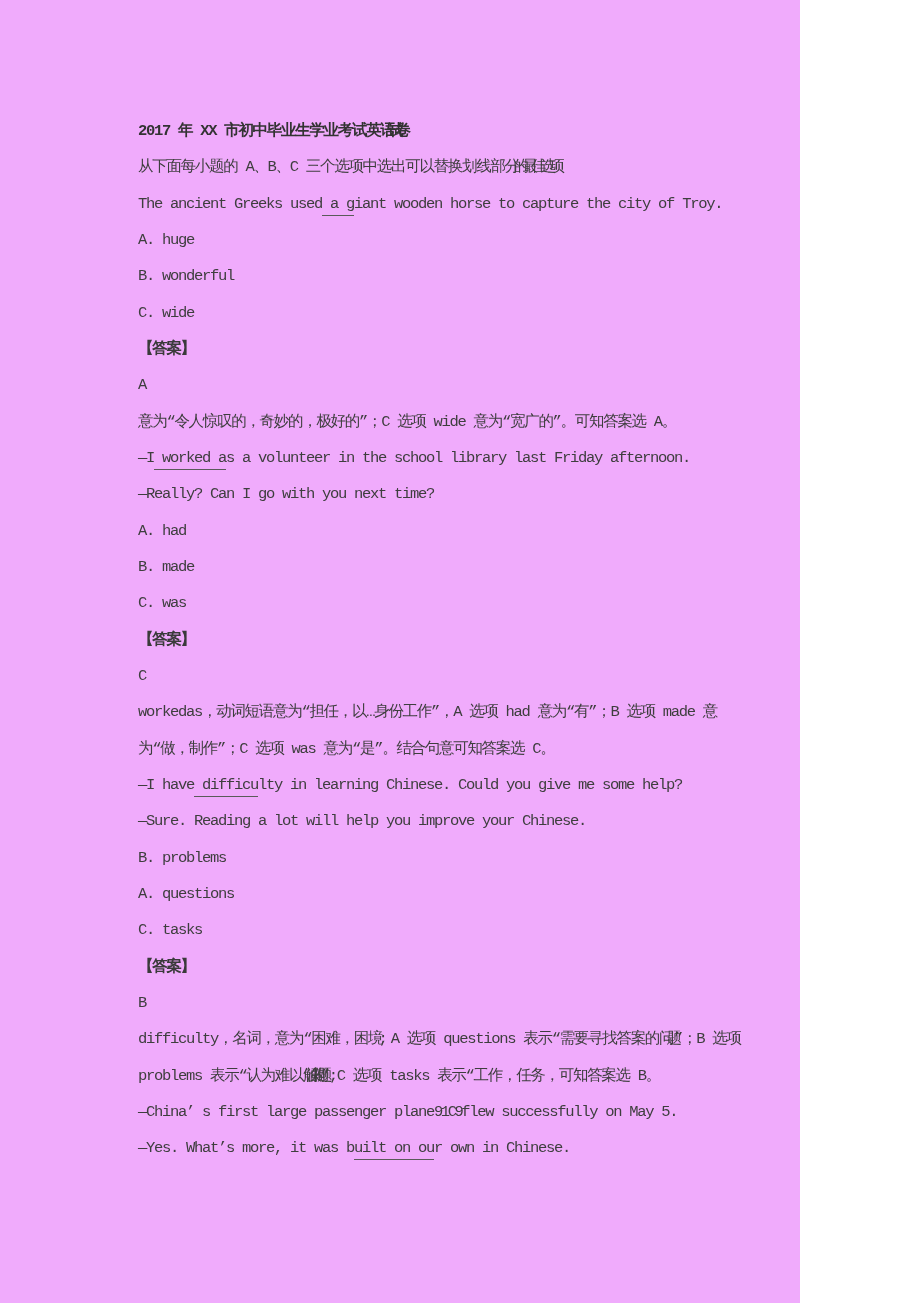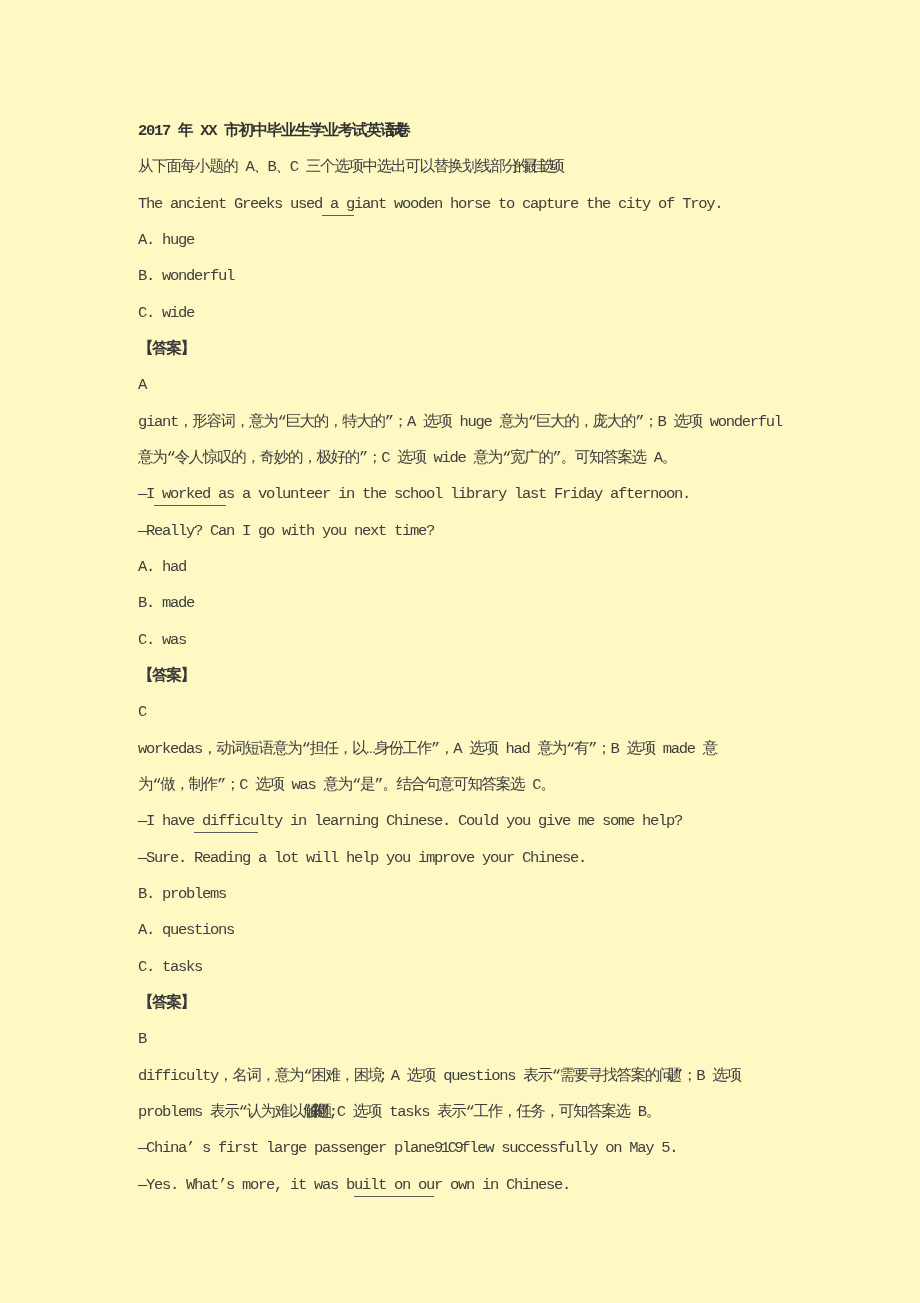--- a/index.html
+++ b/index.html
@@ -8,24 +8,24 @@
     background: #ffffff;
   }
   body {
     width: 920px;
     height: 1303px;
     overflow: hidden;
     font-family: "Liberation Mono", "DejaVu Sans Mono", monospace;
   }
   .page {
     box-sizing: border-box;
-    width: 920px;
+    width: 800px;
     height: 1303px;
     padding: 113px 120px 0 138px;
-    background: #fef9c3;
+    background: #f0abfc;
   }
   .line {
     white-space: pre;
     font-size: 15.5px;
     line-height: 36.33px;
     height: 36.33px;
     letter-spacing: -1.3px;
     color: #3e3e3e;
     font-weight: 400;
   }
@@ -53,21 +53,20 @@
 
 <div class="page">
     <div class="line bold"><span>2017 年 XX 市初中毕业生学业考试英</span><span class="sq-tight">语试</span><span>卷</span></div>
     <div class="line"><span>从下面每小题的 A、B、C 三个选项中选出可以替换划线部</span><span class="sq-mid2">分的最佳选项</span></div>
     <div class="line"><span>The ancient Greeks used</span><span class="u"> a g</span><span>iant wooden horse to capture the city of Troy.</span></div>
     <div class="line"><span>A. huge</span></div>
     <div class="line"><span>B. wonderful</span></div>
     <div class="line"><span>C. wide</span></div>
     <div class="line answer-marker"><span>【答案】</span></div>
     <div class="line"><span>A</span></div>
-    <div class="line"><span>giant，形容词，意为“巨大的，特大的”；A 选项 huge 意为“巨大的，庞大的”；B 选项 wonderful</span></div>
     <div class="line"><span>意为“令人惊叹的，奇妙的，极好的”；C 选项 wide 意为“宽广的”。可知答案选 A。</span></div>
     <div class="line"><span>—I</span><span class="u"> worked a</span><span>s a volunteer in the school library last Friday afternoon.</span></div>
     <div class="line"><span>—Really? Can I go with you next time?</span></div>
     <div class="line"><span>A. had</span></div>
     <div class="line"><span>B. made</span></div>
     <div class="line"><span>C. was</span></div>
     <div class="line answer-marker"><span>【答案】</span></div>
     <div class="line"><span>C</span></div>
     <div class="line"><span>workedas，动词短语意为“担任，以…身份工作”，A 选项 had 意为“有”；B 选项 made 意</span></div>
     <div class="line"><span>为“做，制作”；C 选项 was 意为“是”。结合句意可知答案选 C。</span></div>

